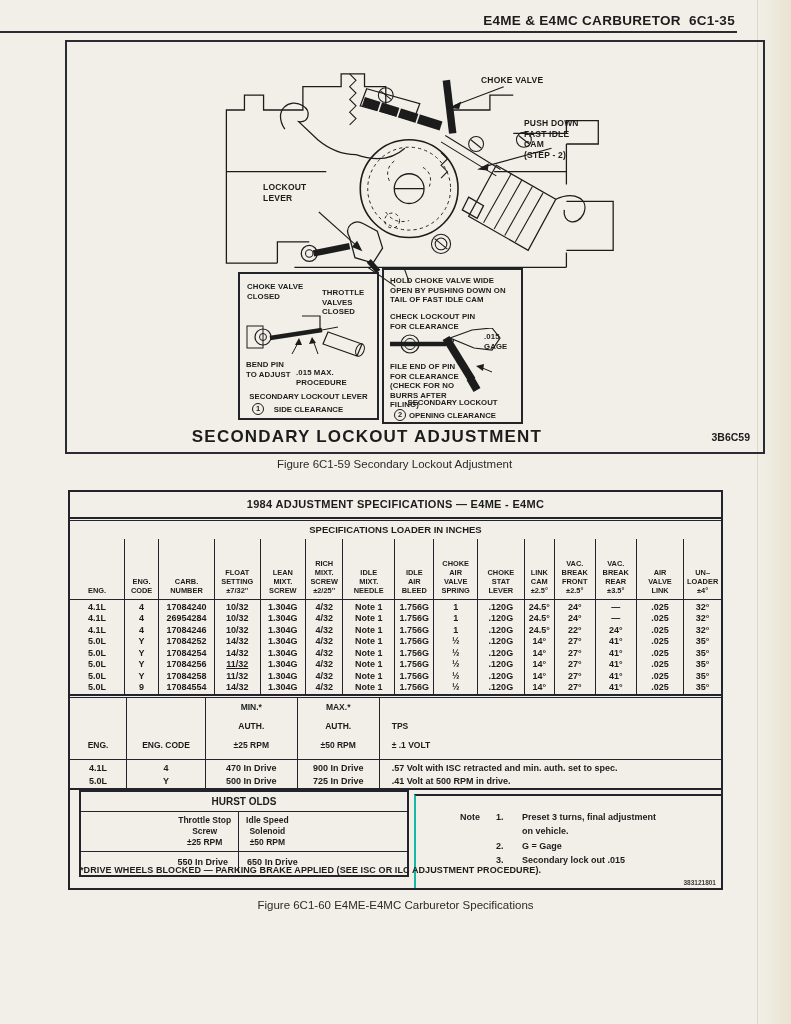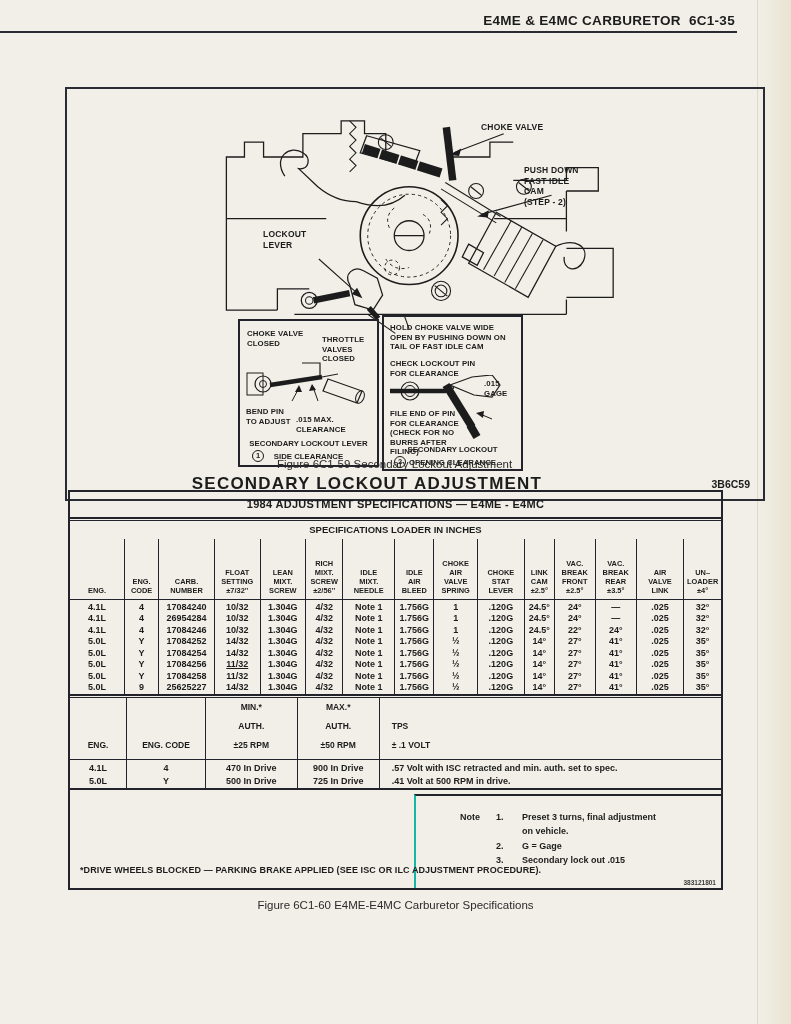--- a/index.html
+++ b/index.html
@@ -15,21 +15,21 @@
     background: linear-gradient(to right, #f1efe7, #e9e3d1); }
   .edge-crease { position:absolute; right:33px; top:0; width:1px; height:100%; background:#ded8c6; }
 
   
   .page-header { position:absolute; top:13px; right:56px; font-weight:bold;
     font-size:13.5px; letter-spacing:0.3px; white-space:pre; }
   .header-rule { position:absolute; top:31px; left:0; width:737px; height:2px; background:#2b2b33; }
 
   
   .fig1 { position:absolute; left:65px; top:40px; width:700px; height:414px;
-    border:2px solid #2b2b33;margin-top:47px; }
+    border:2px solid #2b2b33; }
   .fig1 svg.art { position:absolute; inset:0; }
   .dlabel { position:absolute; font-weight:bold; font-size:8.5px; line-height:10.5px;
     white-space:pre-line; letter-spacing:0.2px; }
   .lbl-choke   { left:414px; top:33px; }
   .lbl-push    { left:457px; top:76px; }
   .lbl-lockout { left:196px; top:140px; }
 
   .callout { position:absolute; border:2px solid #23232b; }
   .co-left  { left:171px; top:230px; width:141px; height:148px; }
   .co-right { left:315px; top:226px; width:141px; height:156px; }
@@ -220,21 +220,21 @@
       <polygon class="ln" points="84,18 118,30 113,42 79,30"></polygon>
       <ellipse class="thin" cx="116" cy="36" rx="4" ry="6.5" transform="rotate(22 116 36)"></ellipse>
       <line class="thin" x1="48" y1="40" x2="55" y2="27"></line>
         <polygon class="arr" points="55,24 51,31 58,31"></polygon>
       <line class="thin" x1="74" y1="40" x2="69" y2="26"></line>
         <polygon class="arr" points="68,23 65,30 72,29"></polygon>
     </svg>
     <div class="cotext" style="left:6px; top:86px;">BEND PIN
 TO ADJUST</div>
     <div class="cotext" style="left:56px; top:94px;">.015 MAX.
-CLEARANCE</div>
+PROCEDURE</div>
     <div class="cap-line1" style="top:118px;">SECONDARY LOCKOUT LEVER</div>
     <div class="numcircle" style="left:12px; top:129px;">1</div>
     <div class="cap-line2" style="top:131px;">SIDE CLEARANCE</div>
   </div>
 
   <div class="callout co-right">
     <div class="cotext" style="left:6px; top:6px;">HOLD CHOKE VALVE WIDE
 OPEN BY PUSHING DOWN ON
 TAIL OF FAST IDLE CAM</div>
     <div class="cotext" style="left:6px; top:42px;">CHECK LOCKOUT PIN
@@ -300,21 +300,21 @@
 NUMBER</th>
         <th>FLOAT
 SETTING
 ±7/32''</th>
         <th>LEAN
 MIXT.
 SCREW</th>
         <th>RICH
 MIXT.
 SCREW
-±2/56''</th>
+±2/25''</th>
         <th>IDLE
 MIXT.
 NEEDLE</th>
         <th>IDLE
 AIR
 BLEED</th>
         <th>CHOKE
 AIR
 VALVE
 SPRING</th>
@@ -456,21 +456,21 @@
           <td>.120G</td>
           <td>14°</td>
           <td>27°</td>
           <td>41°</td>
           <td>.025</td>
           <td>35°</td>
         </tr>
         <tr>
           <td>5.0L</td>
           <td>9</td>
-          <td>25625227</td>
+          <td>17084554</td>
           <td>14/32</td>
           <td>1.304G</td>
           <td>4/32</td>
           <td>Note 1</td>
           <td>1.756G</td>
           <td>½</td>
           <td>.120G</td>
           <td>14°</td>
           <td>27°</td>
           <td>41°</td>
@@ -514,20 +514,39 @@
 500 In Drive</td>
         <td>900 In Drive
 725 In Drive</td>
         <td class="tl">.57 Volt with ISC retracted and min. auth. set to spec.
 .41 Volt at 500 RPM in drive.</td>
       </tr>
     </tbody>
   </table>
 
   <div class="bottom">
+    <div class="hurst">
+      <div class="hurst-title">HURST OLDS</div>
+      <div class="hurst-cols">
+        <div class="hurst-c1">
+          <span>Throttle Stop
+Screw
+±25 RPM</span>
+        </div>
+        <div class="hurst-c2">
+          <span>Idle Speed
+Solenoid
+±50 RPM</span>
+        </div>
+      </div>
+      <div class="hurst-vals">
+        <div class="hv1">550 In Drive</div>
+        <div class="hv2">650 In Drive</div>
+      </div>
+    </div>
 
     <div class="notesbox">
       <div class="note-row">
         <span class="note-prefix">Note</span>
         <span class="note-num">1.</span>
         <span class="note-text">Preset 3 turns, final adjustment
 on vehicle.</span>
       </div>
       <div class="note-row">
         <span class="note-prefix"></span>

